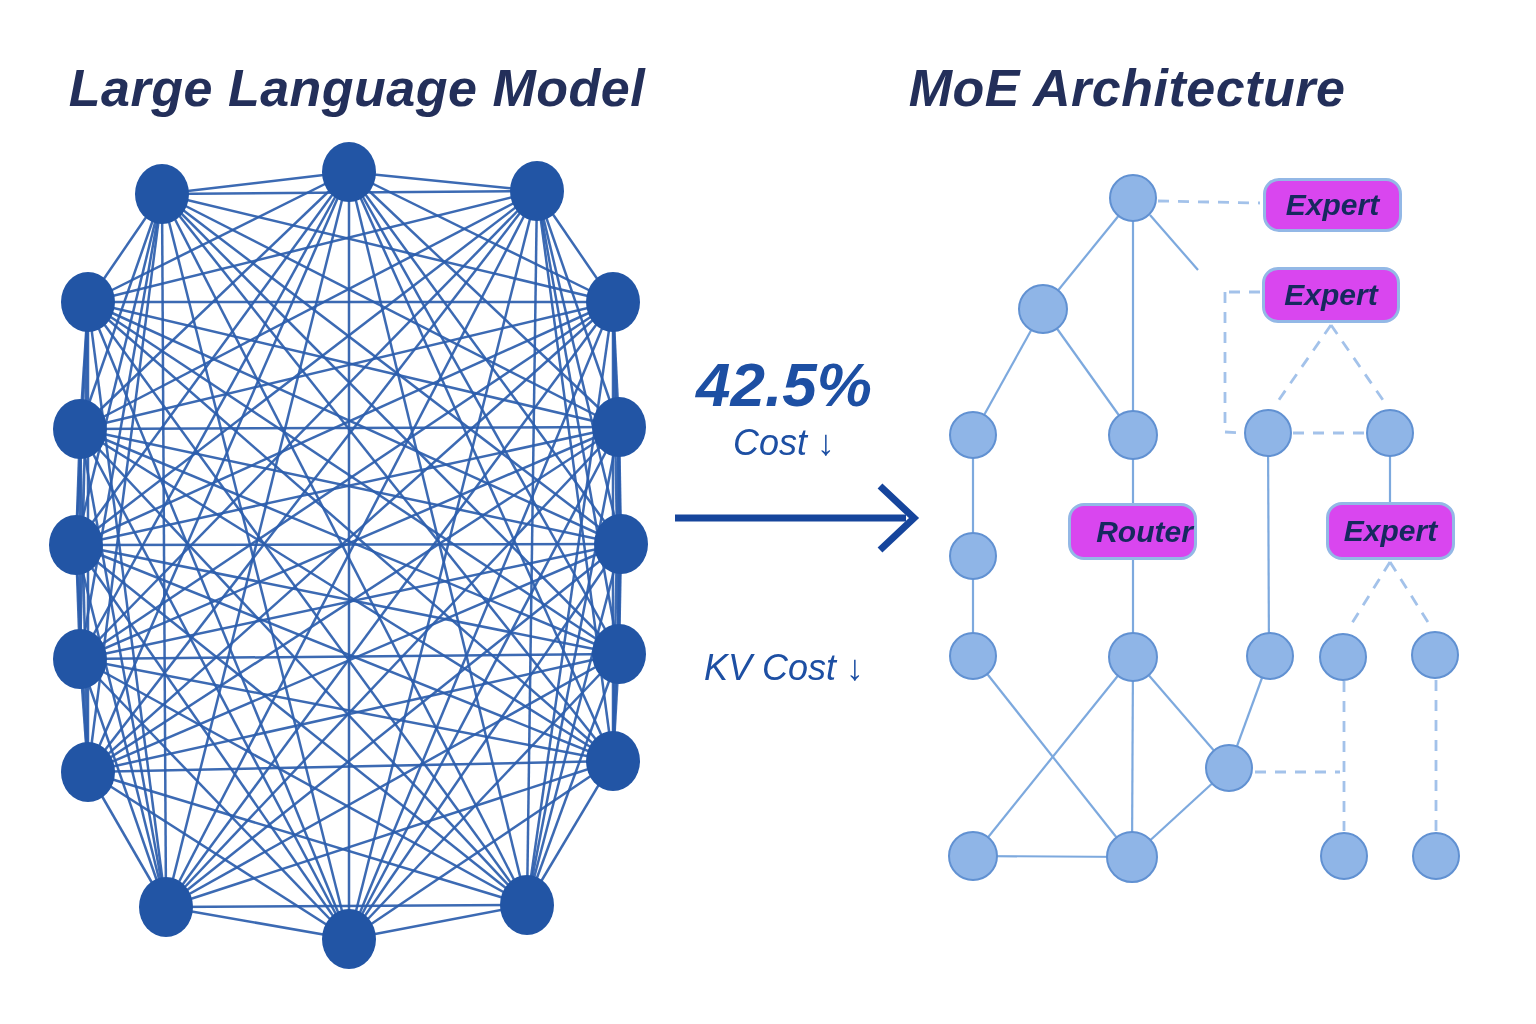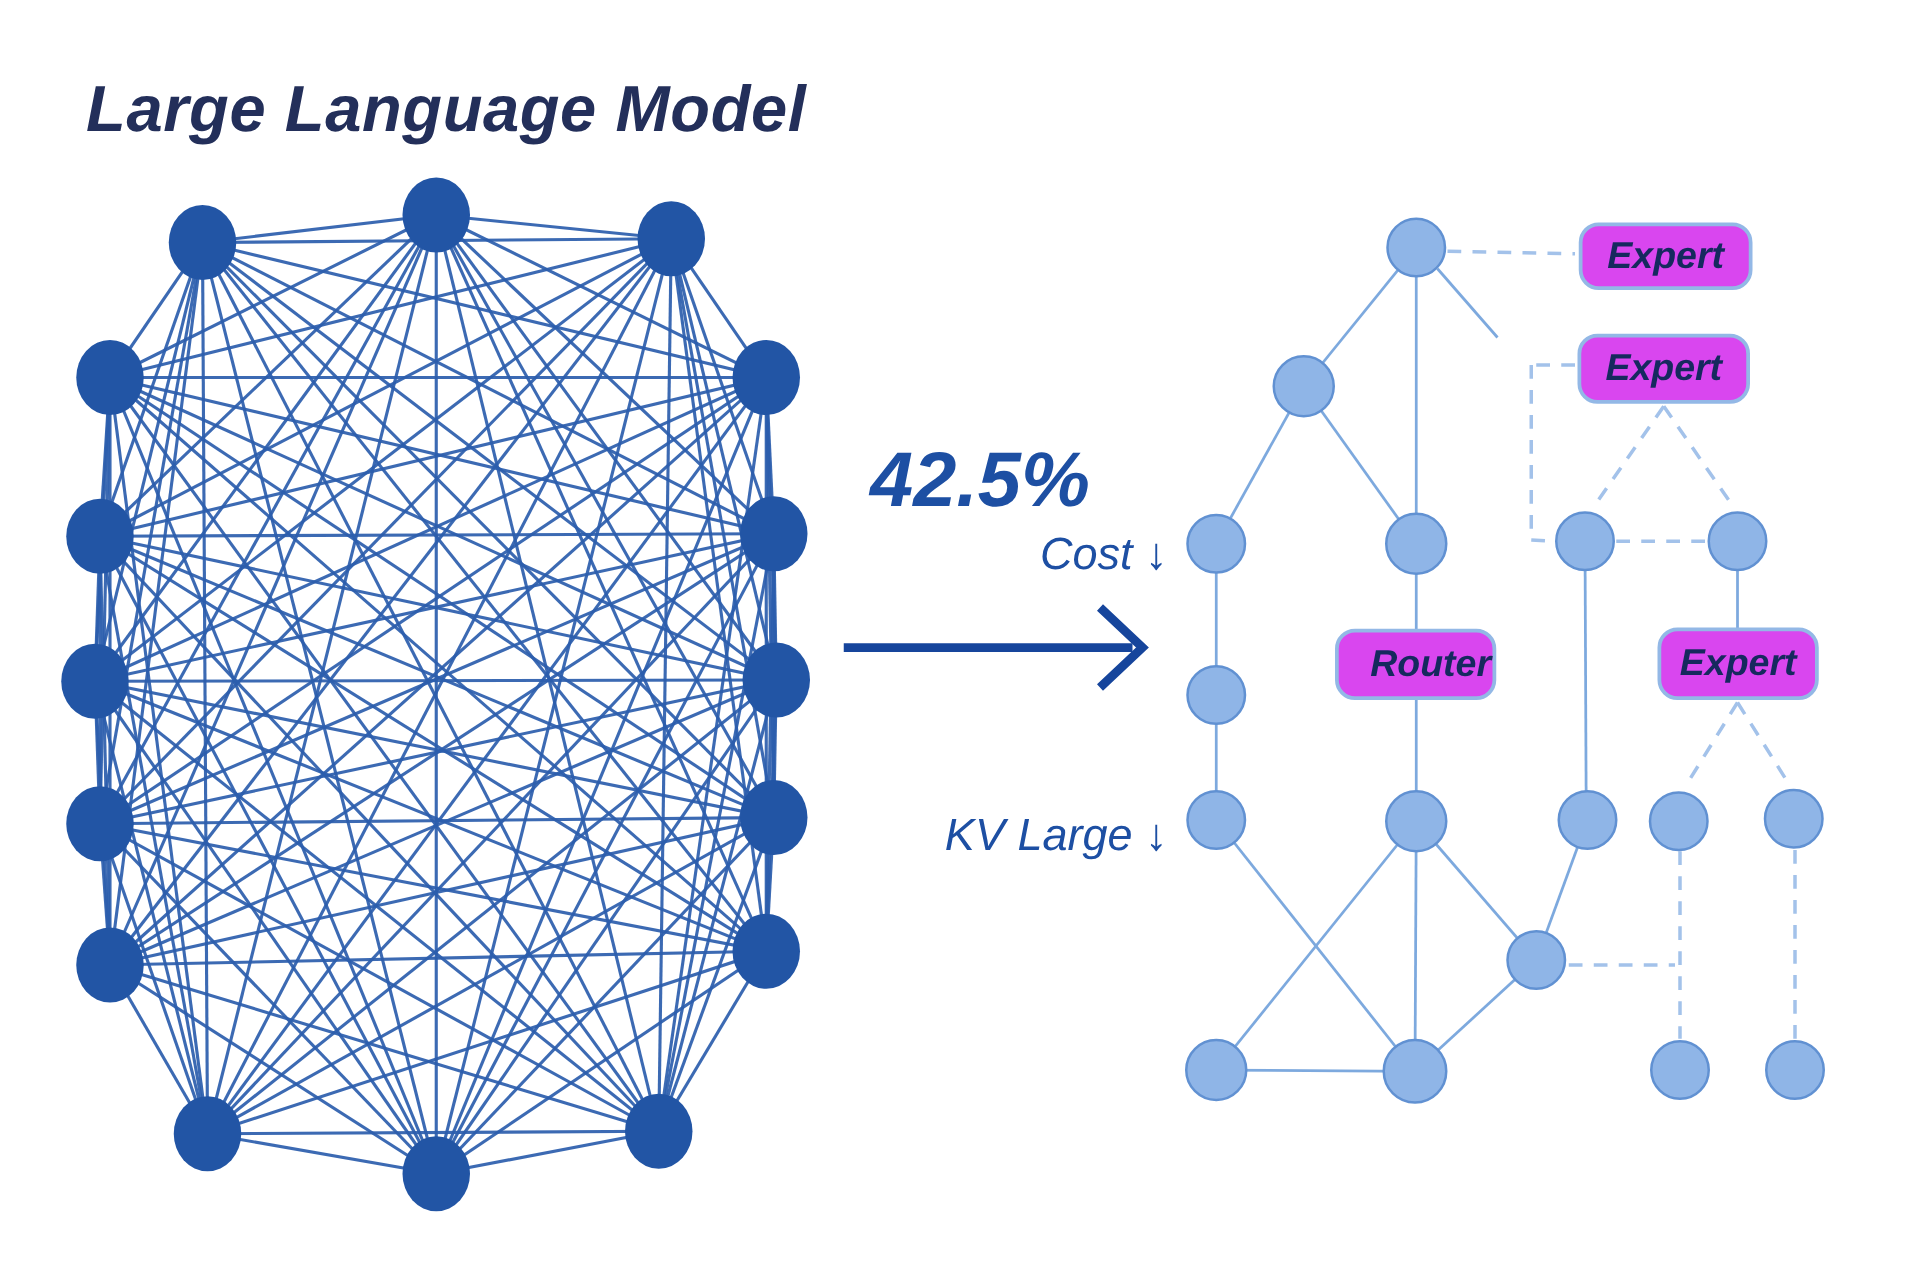--- a/index.html
+++ b/index.html
@@ -13,21 +13,21 @@
     position:absolute;top:60px;font-size:52px;font-weight:600;letter-spacing:.5px;
     color:var(--title-color);text-align:center;line-height:1.1;white-space:nowrap;
   }
   .title-left{left:37px;width:640px;}
   .title-right{left:827px;width:600px;}
   .stat-value{
     position:absolute;width:300px;left:634px;text-align:center;
     font-size:62px;font-weight:600;color:var(--stat-color);line-height:1;white-space:nowrap;
   }
   .stat-label{
-    position:absolute;width:300px;left:634px;text-align:right;
+    position:absolute;width:300px;left:634px;text-align:center;
     font-size:36px;font-weight:500;color:var(--stat-color);line-height:1;white-space:nowrap;
   }
   .stat1-value{top:354px;}
   .stat1-label{top:425px;}
   .stat2-value{top:577px;}
   .stat2-label{top:650px;}
   #arrow-svg{position:absolute;left:660px;top:470px;width:280px;height:100px;}
   .node-box{
     position:absolute;background:#d946ef;
     border:3px solid var(--box-border-color);border-radius:16px;
@@ -234,29 +234,30 @@
         <circle cx="1435" cy="655" r="23" stroke-width="2" style="fill:var(--moe-node-fill);stroke:var(--moe-node-stroke)"></circle>
         <circle cx="1229" cy="768" r="23" stroke-width="2" style="fill:var(--moe-node-fill);stroke:var(--moe-node-stroke)"></circle>
         <circle cx="973" cy="856" r="24" stroke-width="2" style="fill:var(--moe-node-fill);stroke:var(--moe-node-stroke)"></circle>
         <circle cx="1132" cy="857" r="25" stroke-width="2" style="fill:var(--moe-node-fill);stroke:var(--moe-node-stroke)"></circle>
         <circle cx="1344" cy="856" r="23" stroke-width="2" style="fill:var(--moe-node-fill);stroke:var(--moe-node-stroke)"></circle>
         <circle cx="1436" cy="856" r="23" stroke-width="2" style="fill:var(--moe-node-fill);stroke:var(--moe-node-stroke)"></circle>
       </g>
   </svg>
 
   <div class="title title-left">Large Language Model</div>
+  <div class="title title-right">MoE Architecture</div>
 
   <div class="stat-value stat1-value">42.5%</div>
   <div class="stat-label stat1-label">Cost ↓</div>
 
   <svg id="arrow-svg" viewBox="660 470 280 100" xmlns="http://www.w3.org/2000/svg">
     <line x1="675" y1="518" x2="906" y2="518" style="stroke:var(--arrow-color)" stroke-width="7"></line>
     <polyline points="880,486 914,518 880,550" fill="none" style="stroke:var(--arrow-color)" stroke-width="7"></polyline>
   </svg>
 
-  <div class="stat-label stat2-label">KV Large ↓</div>
+  <div class="stat-label stat2-label">KV Cost ↓</div>
 
   <div class="node-box box-expert-1">Expert</div>
   <div class="node-box box-expert-2">Expert</div>
   <div class="node-box box-router">Router</div>
   <div class="node-box box-expert-3">Expert</div>
 
 </div>
 
 </body></html>

